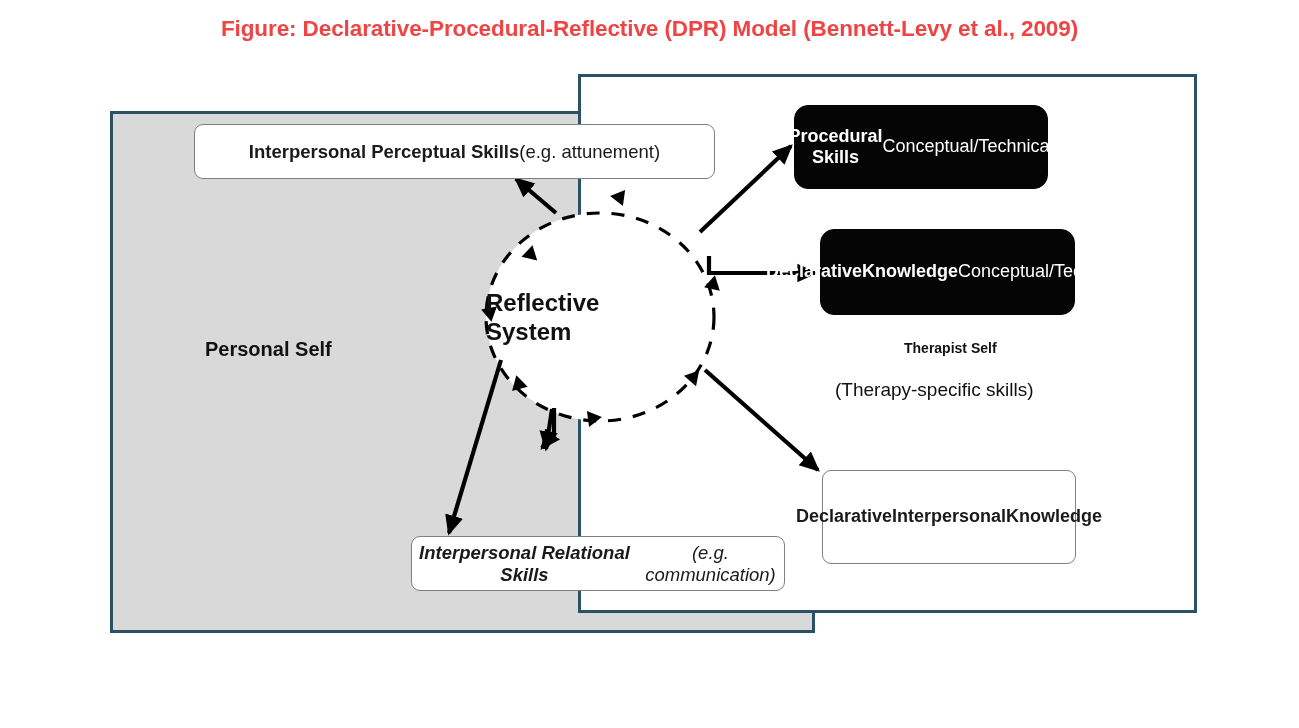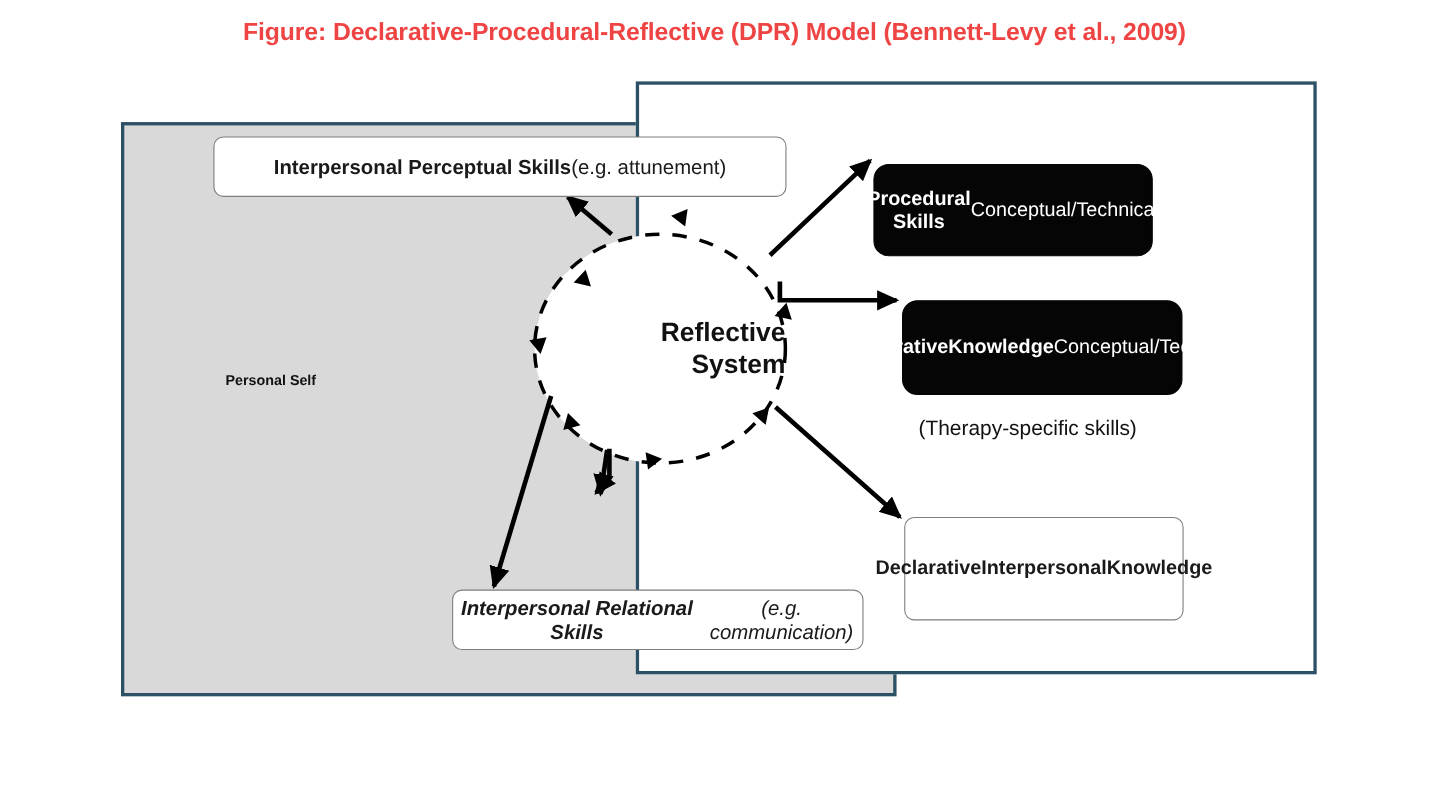--- a/index.html
+++ b/index.html
@@ -55,21 +55,21 @@
   
   .region-label {
     position: absolute;
     font-weight: bold;
     color: #111111;
     white-space: nowrap;
   }
   #personal-self-label {
     left: 205px;
     top: 338px;
-    font-size: 13px;
+    font-size: 20px;
   }
   #therapist-self-label {
     left: 904px;
     top: 340px;
     font-size: 14px;
   }
   #therapist-self-sublabel {
     position: absolute;
     left: 835px;
     top: 379px;
@@ -90,21 +90,20 @@
     border-radius: 9px;
   }
   .node.light {
     background: #ffffff;
     border: 1.3px solid #7f7f7f;
   }
   .node.dark {
     background: #050505;
     border: 1px solid #050505;
     border-radius: 14px;
-    margin-top: 44px;
   }
   .node .l1 {
     font-weight: bold;
     line-height: 1.18;
   }
   .node .l2 {
     font-weight: normal;
     line-height: 1.18;
   }
   .node.dark .l1, .node.dark .l2 { color: #ffffff; }
@@ -143,21 +142,21 @@
     top: 213px;
     width: 228px;
     height: 208px;
   }
   #reflective-circle-label {
     position: absolute;
     left: 0; top: 0;
     width: 228px; height: 208px;
     display: flex;
     flex-direction: column;
-    align-items: flex-end;
+    align-items: flex-start;
     justify-content: center;
     font-size: 24px;
     font-weight: bold;
     color: #111111;
     line-height: 1.22;
     text-align: center;
   }
   
   #overlay {
     position: absolute;

